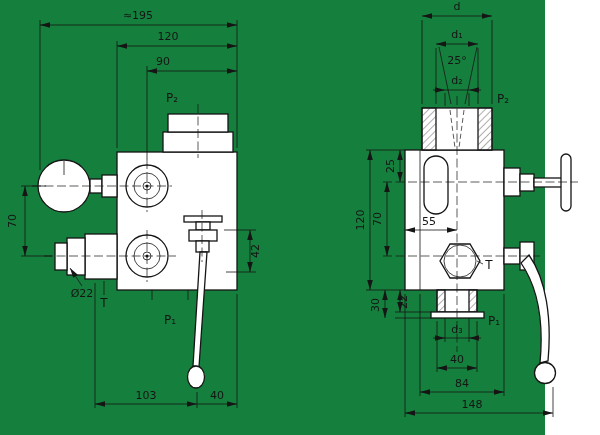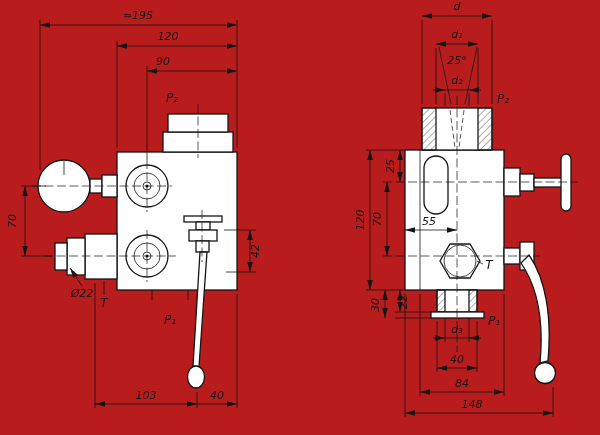--- a/index.html
+++ b/index.html
@@ -1,26 +1,25 @@
 <!DOCTYPE html>
 <html><head>
 <meta charset="utf-8">
 <style>
   html, body {
     margin: 0;
     padding: 0;
     background: #ffffff;
   }
   .page {
-    width: 600px;
+    width: 545px;
     height: 435px;
-    background: #b91c1c;
+    background: #15803d;
     position: relative;
     font-family: "DejaVu Sans", sans-serif;
-    font-style: italic;
   }
   svg { display: block; }
   .partf  { stroke: #151515; stroke-width: 1.3; fill: #ffffff; }
   .thin   { stroke: #151515; stroke-width: 0.8; fill: none; }
   .hatchr { stroke: #151515; stroke-width: 0.8; }
   .cl     { stroke: #151515; stroke-width: 0.7; fill: none; stroke-dasharray: 9 3.5; }
   .tdash  { stroke: #151515; stroke-width: 0.7; fill: none; stroke-dasharray: 5 3; }
   .dim, .ext { stroke: #151515; stroke-width: 0.8; fill: none; }
   text {
     font-family: "DejaVu Sans", sans-serif;

